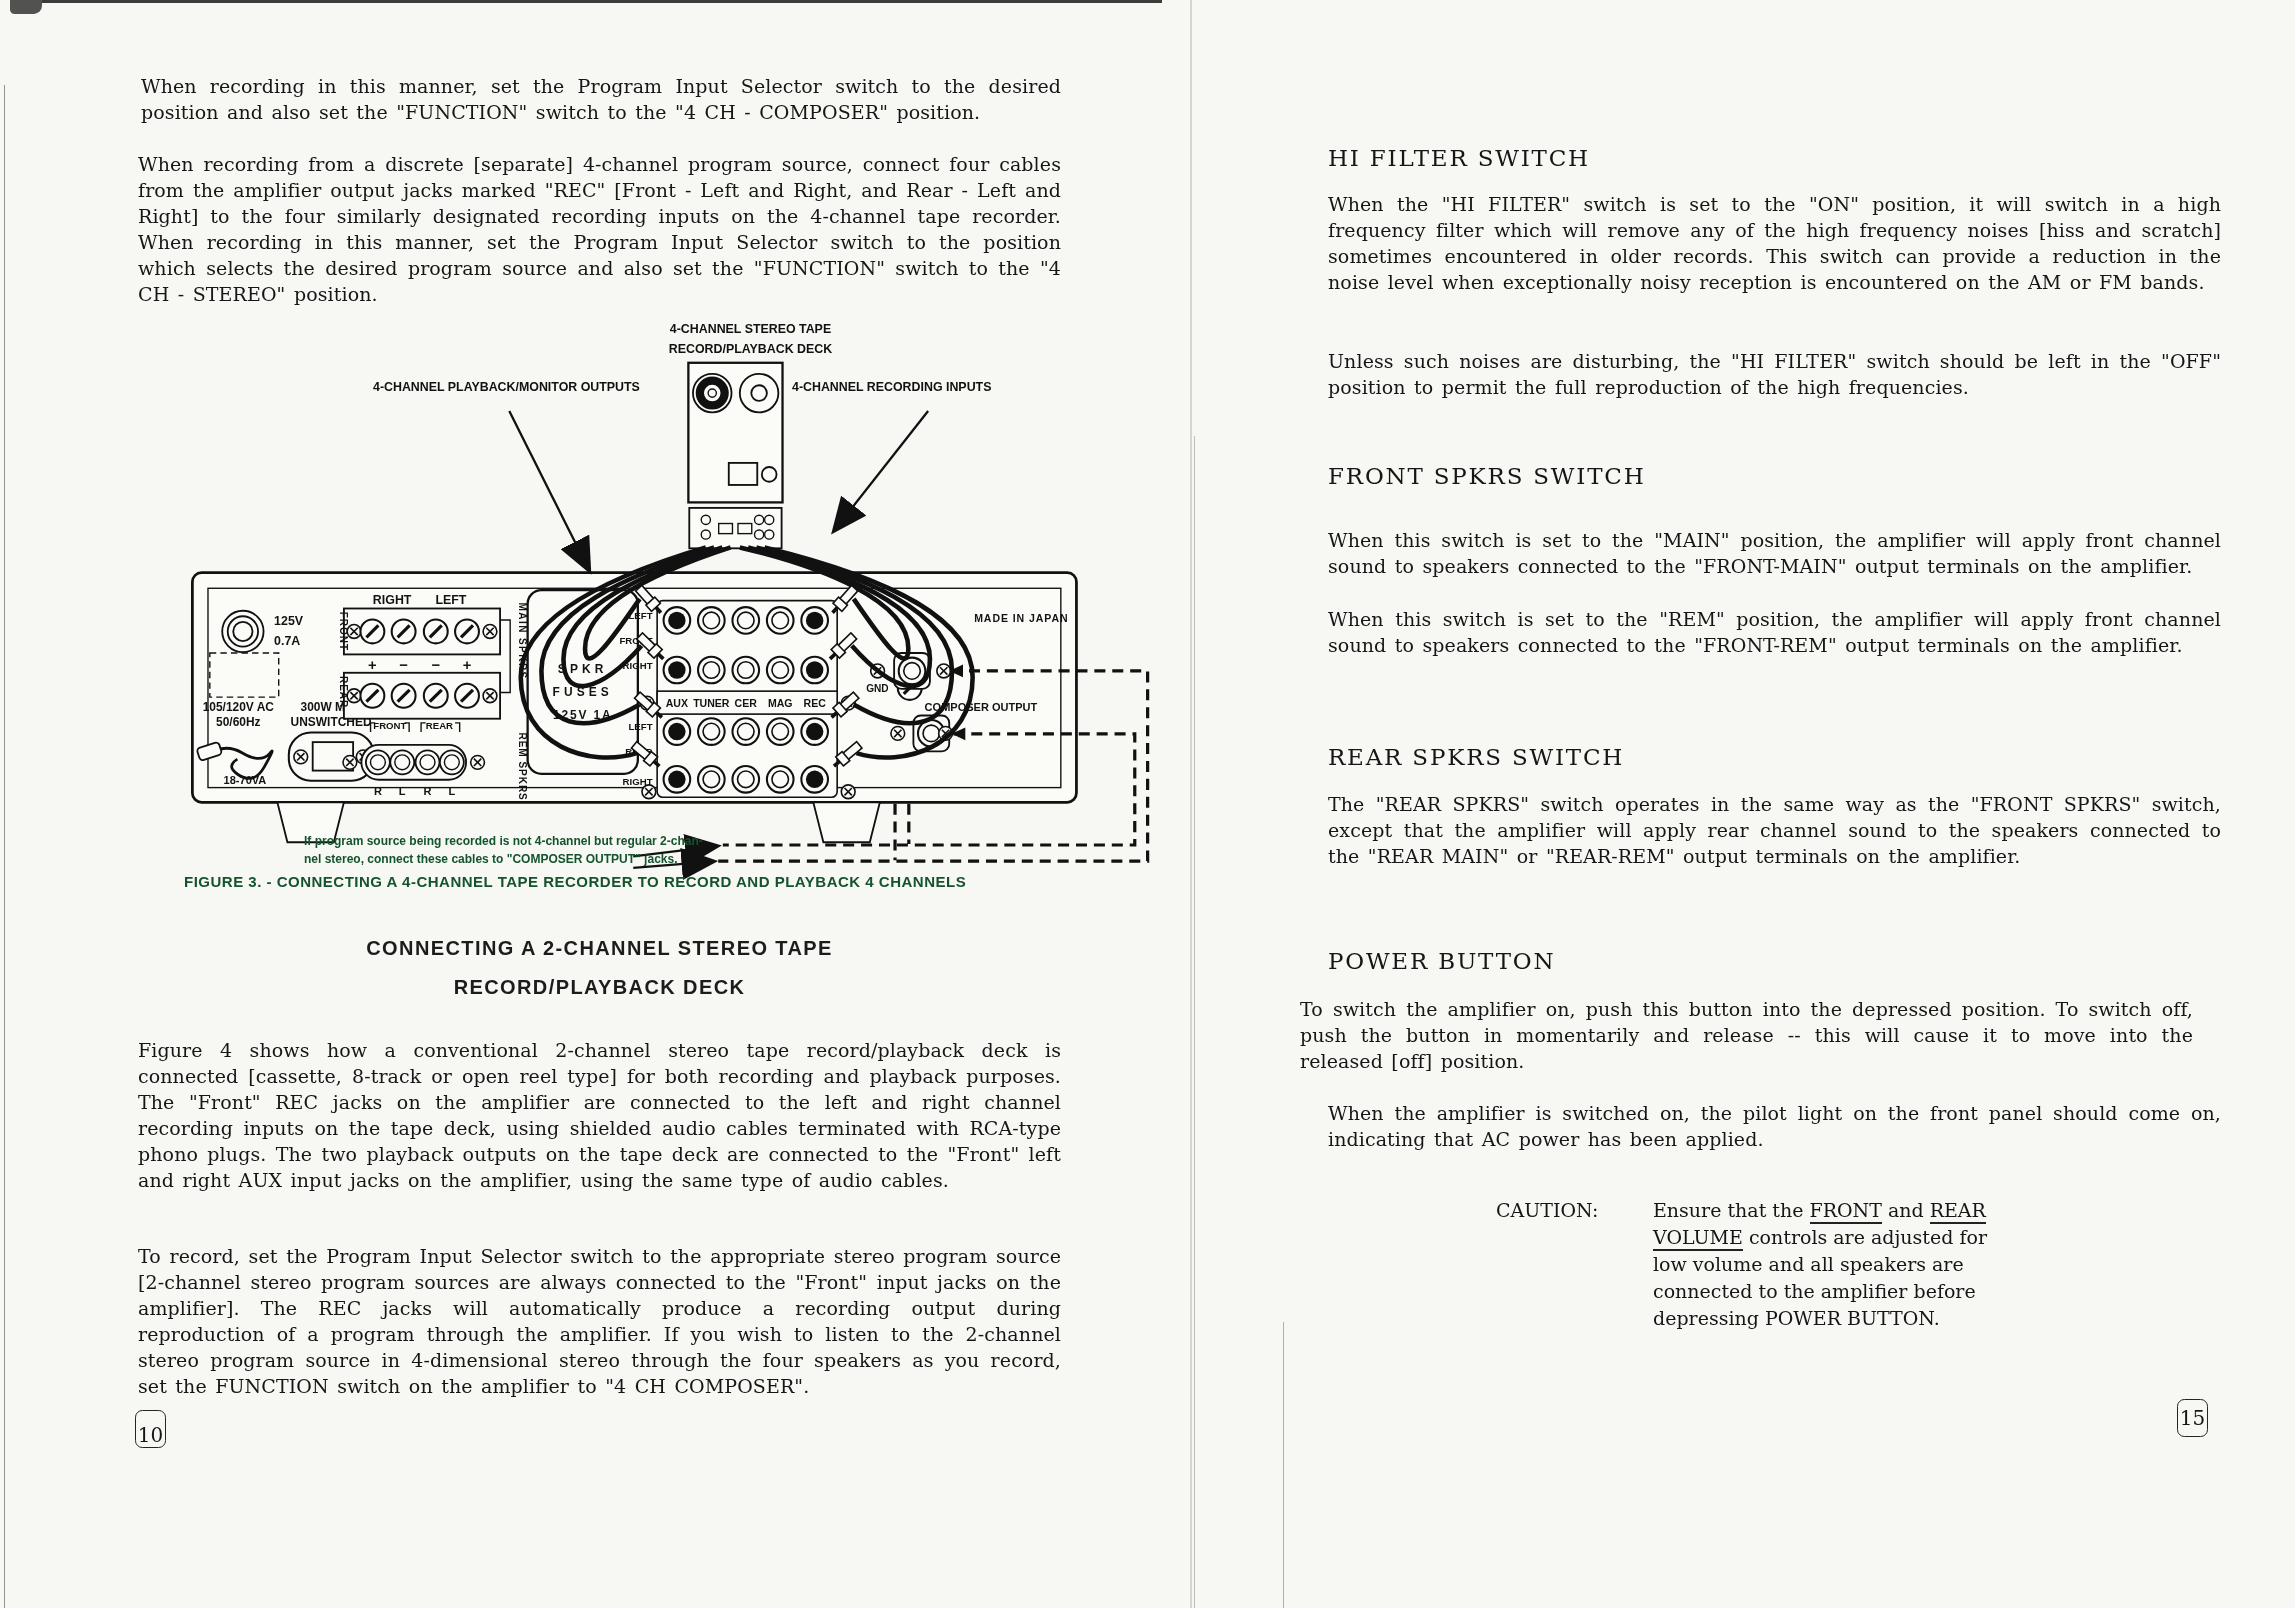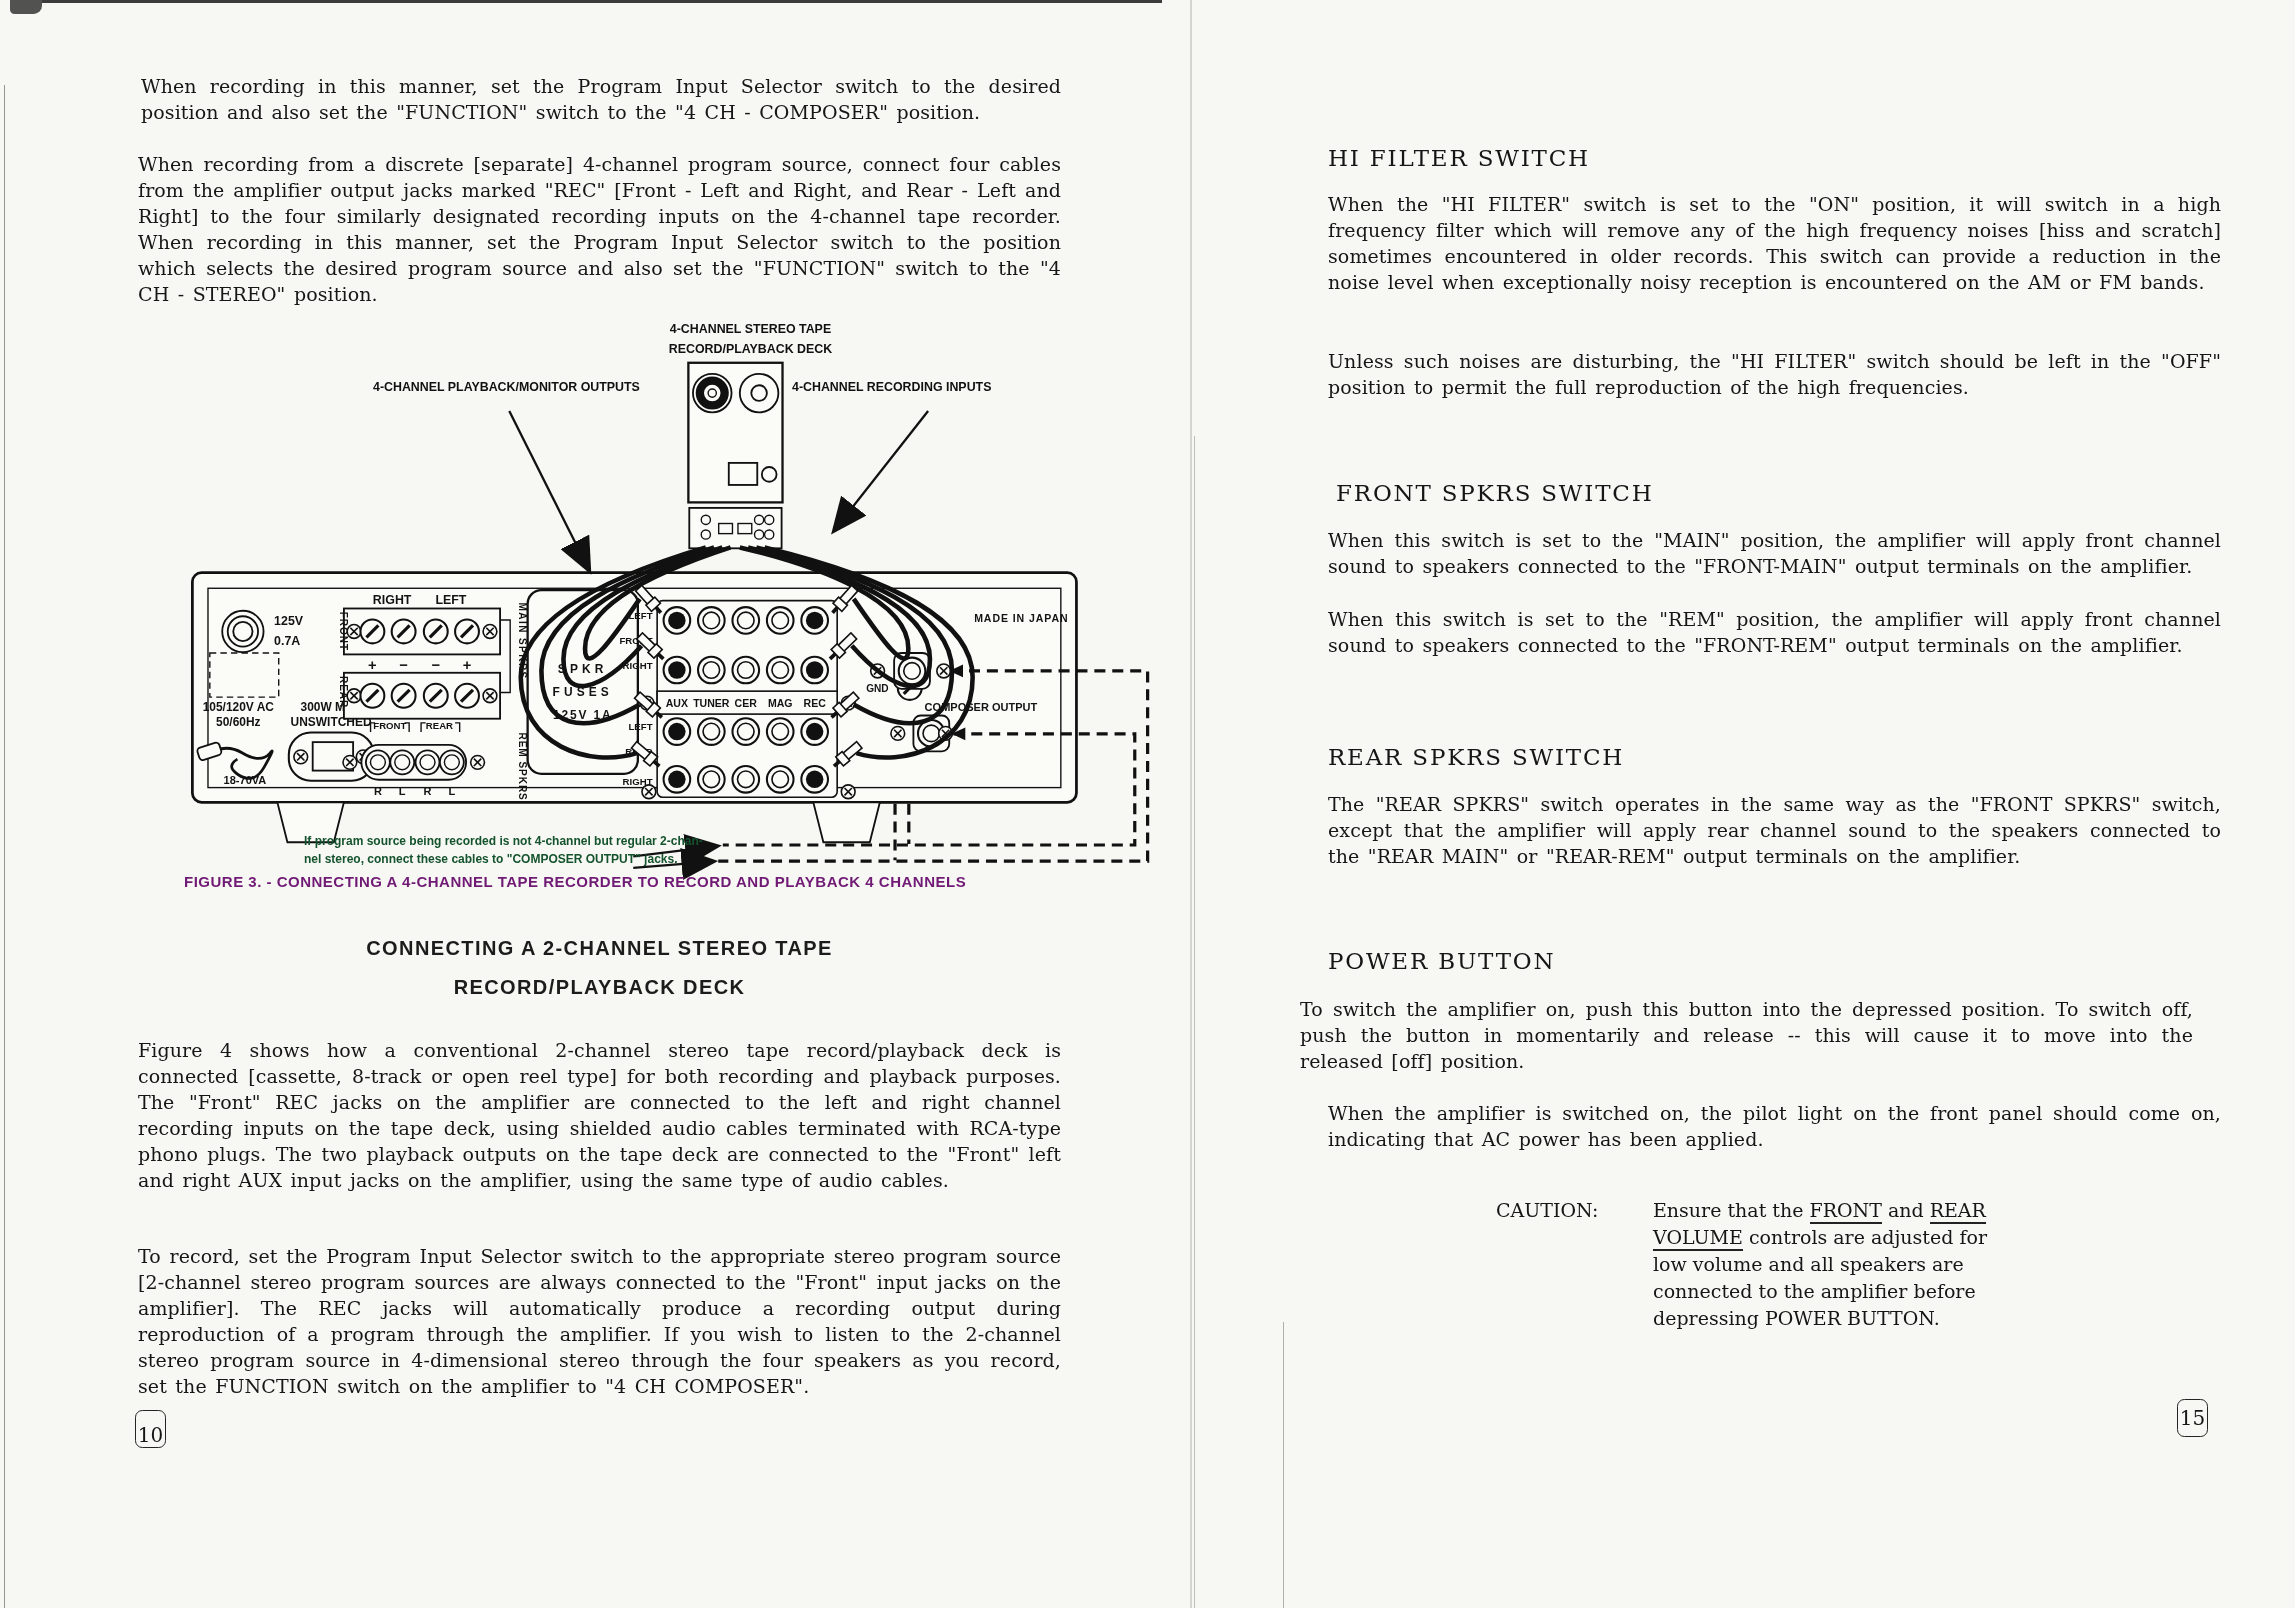--- a/index.html
+++ b/index.html
@@ -4,21 +4,21 @@
 <style>
   html,body{margin:0;padding:0;background:#e8e8e4;}
   .sheet{position:relative;width:2343px;height:1609px;background:#f7f7f3;overflow:hidden;
          font-family:"DejaVu Serif",serif;color:#161616;}
   .body-text{position:absolute;font-size:19px;line-height:26px;letter-spacing:0.1px;word-spacing:2.3px;
              text-align:justify;margin:0;}
   .heading{position:absolute;font-size:23px;letter-spacing:1.8px;white-space:nowrap;}
   .dlabel{position:absolute;font-family:"Liberation Sans",sans-serif;font-weight:bold;
           font-size:12.4px;color:#111;white-space:nowrap;}
   .caption{position:absolute;font-family:"Liberation Sans",sans-serif;font-weight:bold;
-           font-size:15px;letter-spacing:0.5px;white-space:nowrap;color:#701a75;}
+           font-size:15px;letter-spacing:0.5px;white-space:nowrap;color:#14532d;}
   .sec-title{position:absolute;left:138px;width:923px;text-align:center;
              font-family:"Liberation Sans",sans-serif;font-weight:bold;font-size:20px;
              letter-spacing:1.4px;color:#1c1c1c;}
   .pagenum{position:absolute;width:29px;height:36px;border:1.8px solid #242424;border-radius:7.3px;
            display:flex;align-items:center;justify-content:center;font-size:20px;}
   .note{position:absolute;font-family:"Liberation Sans",sans-serif;font-weight:bold;
         font-size:12px;line-height:18.4px;color:#14532d;white-space:nowrap;}
   .caution-wrap{position:absolute;font-size:19px;line-height:27px;}
   .u{border-bottom:2.3px solid #222;padding-bottom:0.5px;}
   .fold{position:absolute;width:1.8px;background:rgba(60,60,60,.18);}
@@ -285,21 +285,21 @@
   <p class="body-text" style="left:138px;top:1037px;width:923px;">Figure 4 shows how a conventional 2-channel stereo tape record/playback deck is connected [cassette, 8-track or open reel type] for both recording and playback purposes. The "Front" REC jacks on the amplifier are connected to the left and right channel recording inputs on the tape deck, using shielded audio cables terminated with RCA-type phono plugs. The two playback outputs on the tape deck are connected to the "Front" left and right AUX input jacks on the amplifier, using the same type of audio cables.</p>
   <p class="body-text" style="left:138px;top:1243px;width:923px;">To record, set the Program Input Selector switch to the appropriate stereo program source [2-channel stereo program sources are always connected to the "Front" input jacks on the amplifier]. The REC jacks will automatically produce a recording output during reproduction of a program through the amplifier. If you wish to listen to the 2-channel stereo program source in 4-dimensional stereo through the four speakers as you record, set the FUNCTION switch on the amplifier to "4 CH COMPOSER".</p>
   <div class="pagenum" style="left:135px;top:1410px;align-items:flex-end;">
     <span>10</span>
   </div>
 
   <div class="heading" style="left:1328px;top:145px;">HI FILTER SWITCH</div>
   <p class="body-text" style="left:1328px;top:191px;width:893px;">When the "HI FILTER" switch is set to the "ON" position, it will switch in a high frequency filter which will remove any of the high frequency noises [hiss and scratch] sometimes encountered in older records. This switch can provide a reduction in the noise level when exceptionally noisy reception is encountered on the AM or FM bands.</p>
   <p class="body-text" style="left:1328px;top:348px;width:893px;">Unless such noises are disturbing, the "HI FILTER" switch should be left in the "OFF" position to permit the full reproduction of the high frequencies.</p>
 
-  <div class="heading" style="left:1328px;top:480px;margin-left:8px;">FRONT SPKRS SWITCH</div>
+  <div class="heading" style="left:1328px;top:463px;">FRONT SPKRS SWITCH</div>
   <p class="body-text" style="left:1328px;top:527px;width:893px;">When this switch is set to the "MAIN" position, the amplifier will apply front channel sound to speakers connected to the "FRONT-MAIN" output terminals on the amplifier.</p>
   <p class="body-text" style="left:1328px;top:606px;width:893px;">When this switch is set to the "REM" position, the amplifier will apply front channel sound to speakers connected to the "FRONT-REM" output terminals on the amplifier.</p>
 
   <div class="heading" style="left:1328px;top:744px;">REAR SPKRS SWITCH</div>
   <p class="body-text" style="left:1328px;top:791px;width:893px;">The "REAR SPKRS" switch operates in the same way as the "FRONT SPKRS" switch, except that the amplifier will apply rear channel sound to the speakers connected to the "REAR MAIN" or "REAR-REM" output terminals on the amplifier.</p>
 
   <div class="heading" style="left:1328px;top:948px;">POWER BUTTON</div>
   <p class="body-text" style="left:1300px;top:996px;width:893px;">To switch the amplifier on, push this button into the depressed position. To switch off, push the button in momentarily and release  --  this will cause it to move into the released [off] position.</p>
   <p class="body-text" style="left:1328px;top:1100px;width:893px;">When the amplifier is switched on, the pilot light on the front panel should come on, indicating that AC power has been applied.</p>
 

